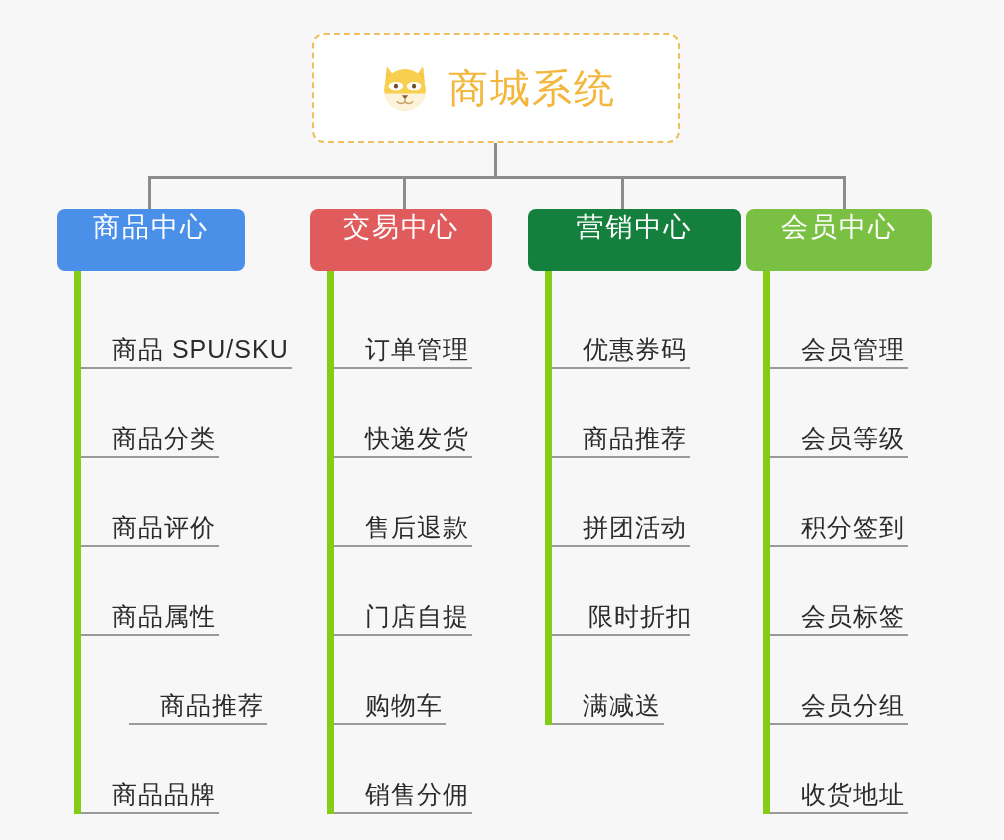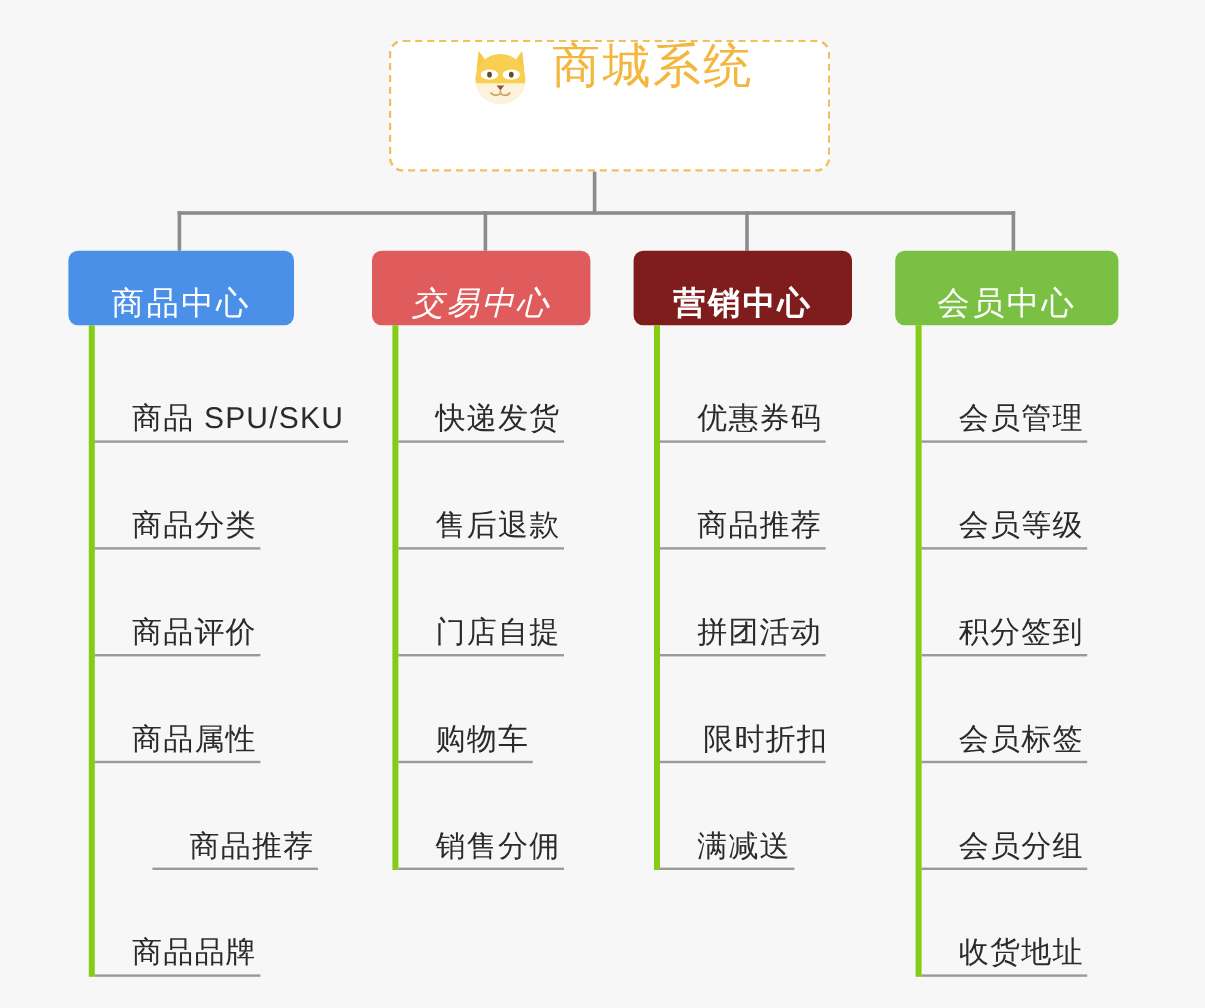--- a/index.html
+++ b/index.html
@@ -15,28 +15,29 @@
   #canvas {
     position: relative;
     width: 1004px;
     height: 840px;
     background: #f7f7f7;
   }
 
   
   .root-node {
     position: absolute;
-    left: 324px;
+    left: 312px;
     top: 33px;
     width: 368px;
     height: 110px;
     background: #ffffff;
     border: 2px dashed #f0c060;
     border-radius: 12px;
     display: flex;
+    align-items: center;
     justify-content: center;
     gap: 14px;
   }
 
   .root-icon {
     width: 58px;
     height: 58px;
     flex: 0 0 58px;
     display: block;
   }
@@ -60,33 +61,33 @@
   
   .column {
     position: absolute;
     top: 209px;
   }
 
   .col-header {
     height: 62px;
     border-radius: 8px;
     display: flex;
-    align-items: flex-end;
+    align-items: flex-start;
     justify-content: center;
     color: #ffffff;
     font-size: 27px;
     letter-spacing: 2px;
     white-space: nowrap;
   }
 
   
   .leaf-stack {
     position: relative;
     margin-left: 17px;
-    border-left: 5px solid #84cc16;
+    border-left: 7px solid #84cc16;
     padding-top: 9px;
   }
 
   .leaf-item {
     position: relative;
     height: 89px;
     display: flex;
     align-items: flex-end;
     padding-left: 31px;
     padding-bottom: 6px;
@@ -161,44 +162,47 @@
       <div class="leaf-item uw-4" style="--uw: 138px; position: relative; margin-left: 48px;">
         <span class="leaf-label">商品推荐</span>
       </div>
       <div class="leaf-item uw-5" style="--uw: 138px; position: relative;">
         <span class="leaf-label">商品品牌</span>
       </div>
     </div>
   </div>
 
   <div class="column" style="left:310px; width:200px;">
-    <div class="col-header" style="width:182px; background:#e05c5c;font-style:italic;">
+    <div class="col-header" style="width:182px; background:#e05c5c;">
       <span>交易中心</span>
     </div>
     <div class="leaf-stack">
+      <div class="leaf-item uw-6" style="--uw: 138px; position: relative;">
+        <span class="leaf-label">订单管理</span>
+      </div>
       <div class="leaf-item uw-8" style="--uw: 138px; position: relative;">
         <span class="leaf-label">快递发货</span>
       </div>
       <div class="leaf-item uw-7" style="--uw: 138px; position: relative;">
         <span class="leaf-label">售后退款</span>
       </div>
       <div class="leaf-item uw-9" style="--uw: 138px; position: relative;">
         <span class="leaf-label">门店自提</span>
       </div>
       <div class="leaf-item uw-10" style="--uw: 112px; position: relative;">
         <span class="leaf-label">购物车</span>
       </div>
       <div class="leaf-item uw-11" style="--uw: 138px; position: relative;">
         <span class="leaf-label">销售分佣</span>
       </div>
     </div>
   </div>
 
   <div class="column" style="left:528px; width:200px;">
-    <div class="col-header" style="width:182px; background:#7f1d1d;font-weight:bold;">
+    <div class="col-header" style="width:213px; background:#15803d;">
       <span>营销中心</span>
     </div>
     <div class="leaf-stack">
       <div class="leaf-item uw-12" style="--uw: 138px; position: relative; padding-left: 31px;">
         <span class="leaf-label">优惠券码</span>
       </div>
       <div class="leaf-item uw-13" style="--uw: 138px; position: relative;">
         <span class="leaf-label">商品推荐</span>
       </div>
       <div class="leaf-item uw-14" style="--uw: 138px; position: relative;">

